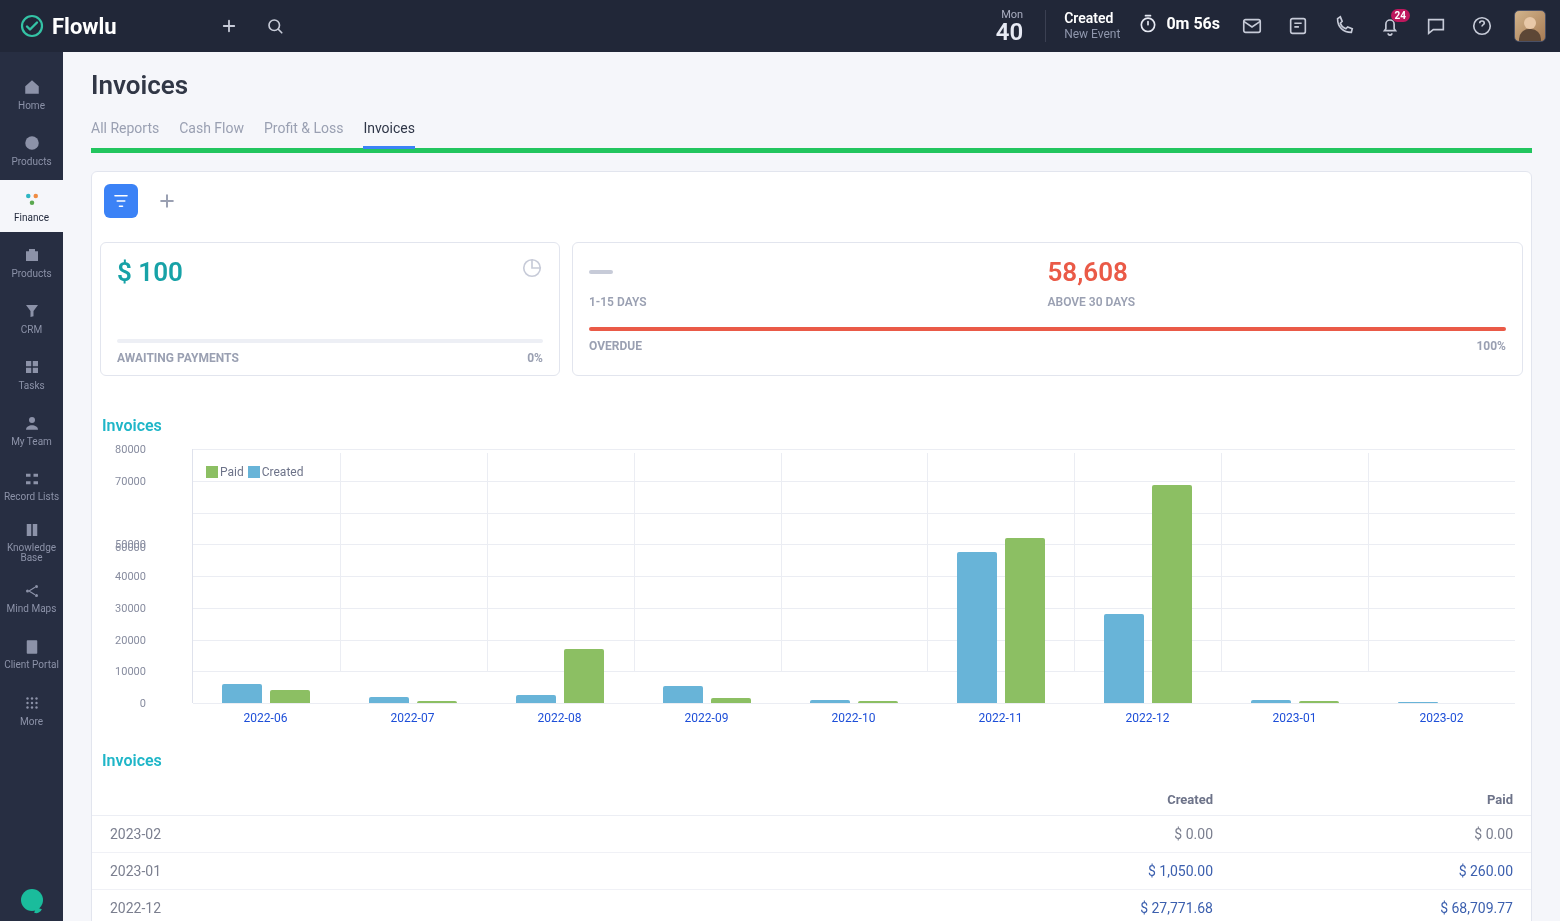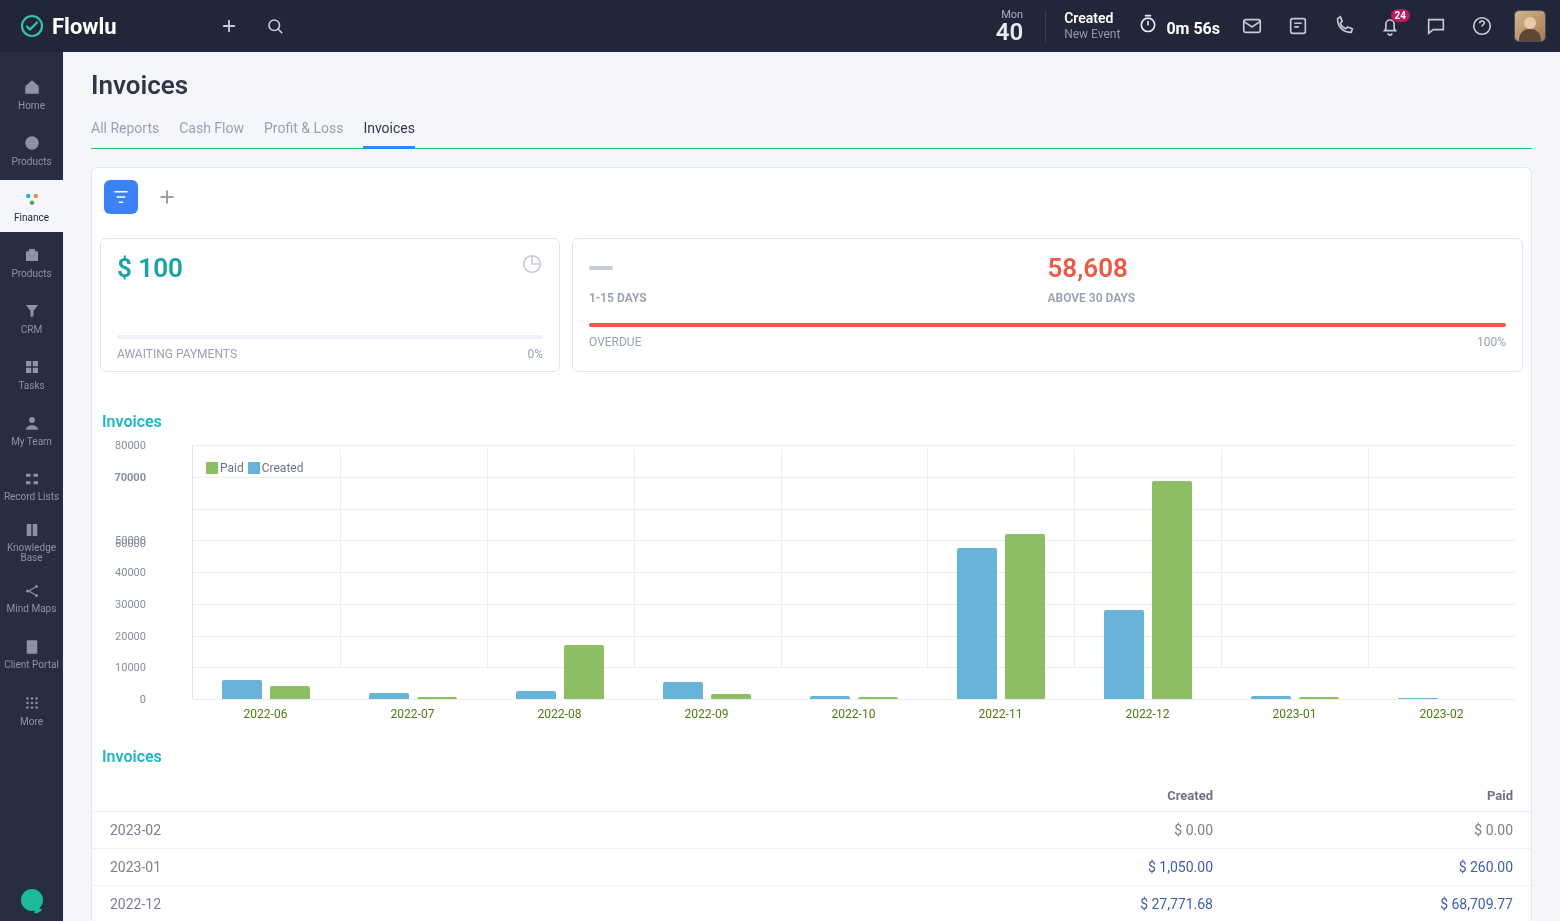--- a/index.html
+++ b/index.html
@@ -12,21 +12,21 @@
   .plus-btn{ margin-left:95px;}
   .search-btn{ margin-left:12px;}
   .top-right{ position:absolute; right:14px; top:0; height:52px; display:flex; align-items:center; gap:18px;}
   .date-block{ text-align:right; line-height:1; margin-right:4px;}
   .date-day{ font-size:11px; color:#a9adc0;}
   .date-num{ font-size:24px; font-weight:600; color:#e7eaf4;}
   .vsep{ width:1px; height:32px; background:#3b4052;}
   .cal-block{ line-height:1.3;}
   .cal-title{ color:#fff; font-weight:600; font-size:14px;}
   .cal-sub{ color:#8f96ac; font-size:12px;}
-  .timer{ display:flex; align-items:flex-end; gap:8px; font-weight:700; color:#fff;}
+  .timer{ display:flex; align-items:flex-start; gap:8px; font-weight:700; color:#fff;}
   .icon-btn{ width:28px; height:28px; display:flex; align-items:center; justify-content:center; color:#c7cbd8; cursor:pointer; position:relative;}
   .badge{ position:absolute; top:-3px; right:-6px; background:#be185d; color:#fff; font-size:10px; font-weight:700; padding:1px 4px; border-radius:8px;}
   .avatar{ width:32px; height:32px; border-radius:5px; background:linear-gradient(135deg,#d2b48c 0%, #a77b54 100%); border:1px solid #4a5066; position:relative; overflow:hidden;}
   .avatar::before{content:"";position:absolute;left:50%;top:6px;width:12px;height:12px;background:#e8c8a8;border-radius:50%;transform:translateX(-50%);}
   .avatar::after{content:"";position:absolute;left:50%;bottom:-4px;width:22px;height:16px;background:#5d4736;border-radius:10px 10px 0 0;transform:translateX(-50%);}
 
   
   .sidebar{ position:absolute; left:0; top:52px; bottom:0; width:63px; background:#272e42; display:flex; flex-direction:column; align-items:center; padding-top:16px; gap:4px;}
   .side-item{ width:63px; height:52px; display:flex; flex-direction:column; align-items:center; justify-content:center; gap:4px; color:#8c92a8; font-size:10px; cursor:pointer;}
   .side-item svg{ width:18px; height:18px; fill:#8c92a8;}
@@ -34,56 +34,56 @@
   .side-item.active svg{ fill:#d74b6f;}
   .side-item.active .dot1{fill:#2fb6c3;} .side-item.active .dot2{fill:#f08c43;} .side-item.active .dot3{fill:#5aa84f;}
   .side-bottom-icon{ position:absolute; bottom:10px; left:0; width:63px; display:flex; justify-content:center;}
   .chat-bubble{ width:22px; height:22px; border-radius:50%; background:#1abc9c; display:flex; align-items:center; justify-content:center; position:relative;}
   .chat-bubble::after{content:"";position:absolute;bottom:-3px;right:2px;width:6px;height:6px;background:#1abc9c;border-radius:0 0 6px 0;transform:rotate(20deg);}
   .chat-bubble span{background:#e056a5;color:#fff;font-size:9px;font-weight:700;padding:0 3px;border-radius:4px;position:absolute;top:-4px;right:-6px;}
 
   
   .main{ position:absolute; left:63px; top:52px; right:0; bottom:0; overflow:auto; padding:18px 28px 0 28px;}
   .page-title{ font-size:26px; color:#313746; font-weight:600; margin-bottom:10px;}
-  .tabbar{ display:flex; gap:20px; border-bottom:1px solid #22c55e; font-size:14px; color:#9aa0b2; margin-bottom:18px;margin-top:14px;}
+  .tabbar{ display:flex; gap:20px; border-bottom:5px solid #22c55e; font-size:14px; color:#9aa0b2; margin-bottom:18px;margin-top:14px;}
   .tab{ padding:6px 0 10px 0; cursor:pointer;}
   .tab.active{ color:#2f3647; border-bottom:3px solid #3b82f6; margin-bottom:-1px;}
 
   .panel{ background:#fff; border:1px solid #e2e5ee; border-radius:6px;}
   .toolbar{ display:flex; align-items:center; gap:12px; padding:12px 12px 16px 12px;}
   .filter-btn{ width:34px; height:34px; background:#3b82f6; border-radius:6px; display:flex; align-items:center; justify-content:center; cursor:pointer;}
   .filter-btn svg{ stroke:#fff;}
   .add-btn{ width:34px; height:34px; display:flex; align-items:center; justify-content:center; cursor:pointer; color:#9aa0b2;}
 
   .summary-row{ display:flex; gap:12px; padding:8px 8px 8px 8px;}
   .card{ flex:0 0 auto; border:1px solid #e2e5ee; border-radius:6px; padding:14px 16px 10px 16px; position:relative;}
   .card.wide{ flex:1;}
   .card.aw{ width:460px;}
   .big-amount{ font-size:26px; font-weight:600; color:#17a2a7;}
   .prog-bar{ height:4px; background:#edeff5; border-radius:4px; position:relative; margin:52px 0 8px 0;}
   .prog-fill{ position:absolute; left:0; top:0; bottom:0; background:#3b82f6; width:0%;}
-  .card-foot{ display:flex; justify-content:space-between; font-size:12px; color:#9aa0b2; font-weight:400;}
+  .card-foot{ display:flex; justify-content:space-between; font-size:12px; color:#9aa0b2; font-weight:700;}
   .pie-icon{ position:absolute; top:14px; right:16px; color:#c7cbd8;}
   .over-grid{ display:flex; gap:0;}
   .over-col{ flex:1;}
   .over-val{ font-size:26px; font-weight:600; color:#ea5a47; height:30px; display:flex; align-items:center;}
   .over-dash{ width:24px; height:4px; background:#c7cbd8; border-radius:2px;}
   .over-lbl{ font-size:12px; color:#9aa0b2; font-weight:600; margin-top:8px;}
   .over-prog{ height:4px; background:#ea5a47; border-radius:2px; margin:18px 0 8px 0;}
 
   
   .chart-section{ margin-top:16px;}
   .sec-title{ color:#1fb6c8; font-weight:600; font-size:16px; padding:16px 10px 10px 10px;}
   .chart-wrap{ position:relative; height:290px; padding:0 20px 10px 20px;}
   .yaxis{ position:absolute; left:14px; top:4px; bottom:32px; width:80px;}
   .ytick{ position:absolute; left:0; width:40px; text-align:right; font-size:11px; color:#878c9f; transform:translateY(-50%);}  
   .grid{ position:absolute; left:100px; right:16px; top:4px; bottom:32px; border-left:1px solid #dfe2ec;}
   .gline{ position:absolute; left:0; right:0; height:1px; background:#ebedf3;}
   .months{ position:absolute; left:100px; right:16px; bottom:10px; display:flex;}
-  .month{ flex:1; text-align:center; font-size:12px; color:#4d7c0f;}
+  .month{ flex:1; text-align:center; font-size:12px; color:#1d4ed8;}
   .bars{ position:absolute; left:100px; right:16px; top:4px; bottom:32px; display:flex;}
   .bargroup{ flex:1; position:relative;}
   .bar{ position:absolute; bottom:0; width:40px; border-radius:2px 2px 0 0;}
   .bar.created{ background:#68b4d8; left:calc(50% - 44px);}
   .bar.paid{ background:#8cbf63; left:calc(50% + 4px);}
   .leg{ position:absolute; left:114px; top:20px; font-size:12px; color:#6d7389; display:flex; align-items:center; gap:2px;}
   .lswatch{ width:12px; height:12px; display:inline-block;}
 
   
   .tbl-header{ display:flex; padding:12px 18px 8px 18px; font-size:13px; font-weight:700; color:#6d7389; border-bottom:1px solid #eceef4;}
@@ -348,21 +348,21 @@
             <span>Created</span>
         </div>
         <div class="yaxis" id="yaxis">
             <div class="ytick" style="top: 100%;">0</div>
             <div class="ytick" style="top: 87.5%;">10000</div>
             <div class="ytick" style="top: 75%;">20000</div>
             <div class="ytick" style="top: 62.5%;">30000</div>
             <div class="ytick" style="top: 50%;">40000</div>
             <div class="ytick" style="top: 37.5%;">50000</div>
             <div class="ytick" style="top: 25%; margin-top: 34px;">60000</div>
-            <div class="ytick" style="top: 12.5%; font-weight: bold;">70000</div>
+            <div class="ytick" style="top: 12.5%;">70000</div>
             <div class="ytick" style="top: 0%;">80000</div>
           </div>
         <div class="grid" id="grid">
             <div class="gline" style="top: 100%;"></div>
             <div class="gline" style="top: 87.5%;"></div>
             <div class="gline" style="top: 75%;"></div>
             <div class="gline" style="top: 62.5%;"></div>
             <div class="gline" style="top: 50%;"></div>
             <div class="gline" style="top: 37.5%;"></div>
             <div class="gline" style="top: 25%;"></div>

